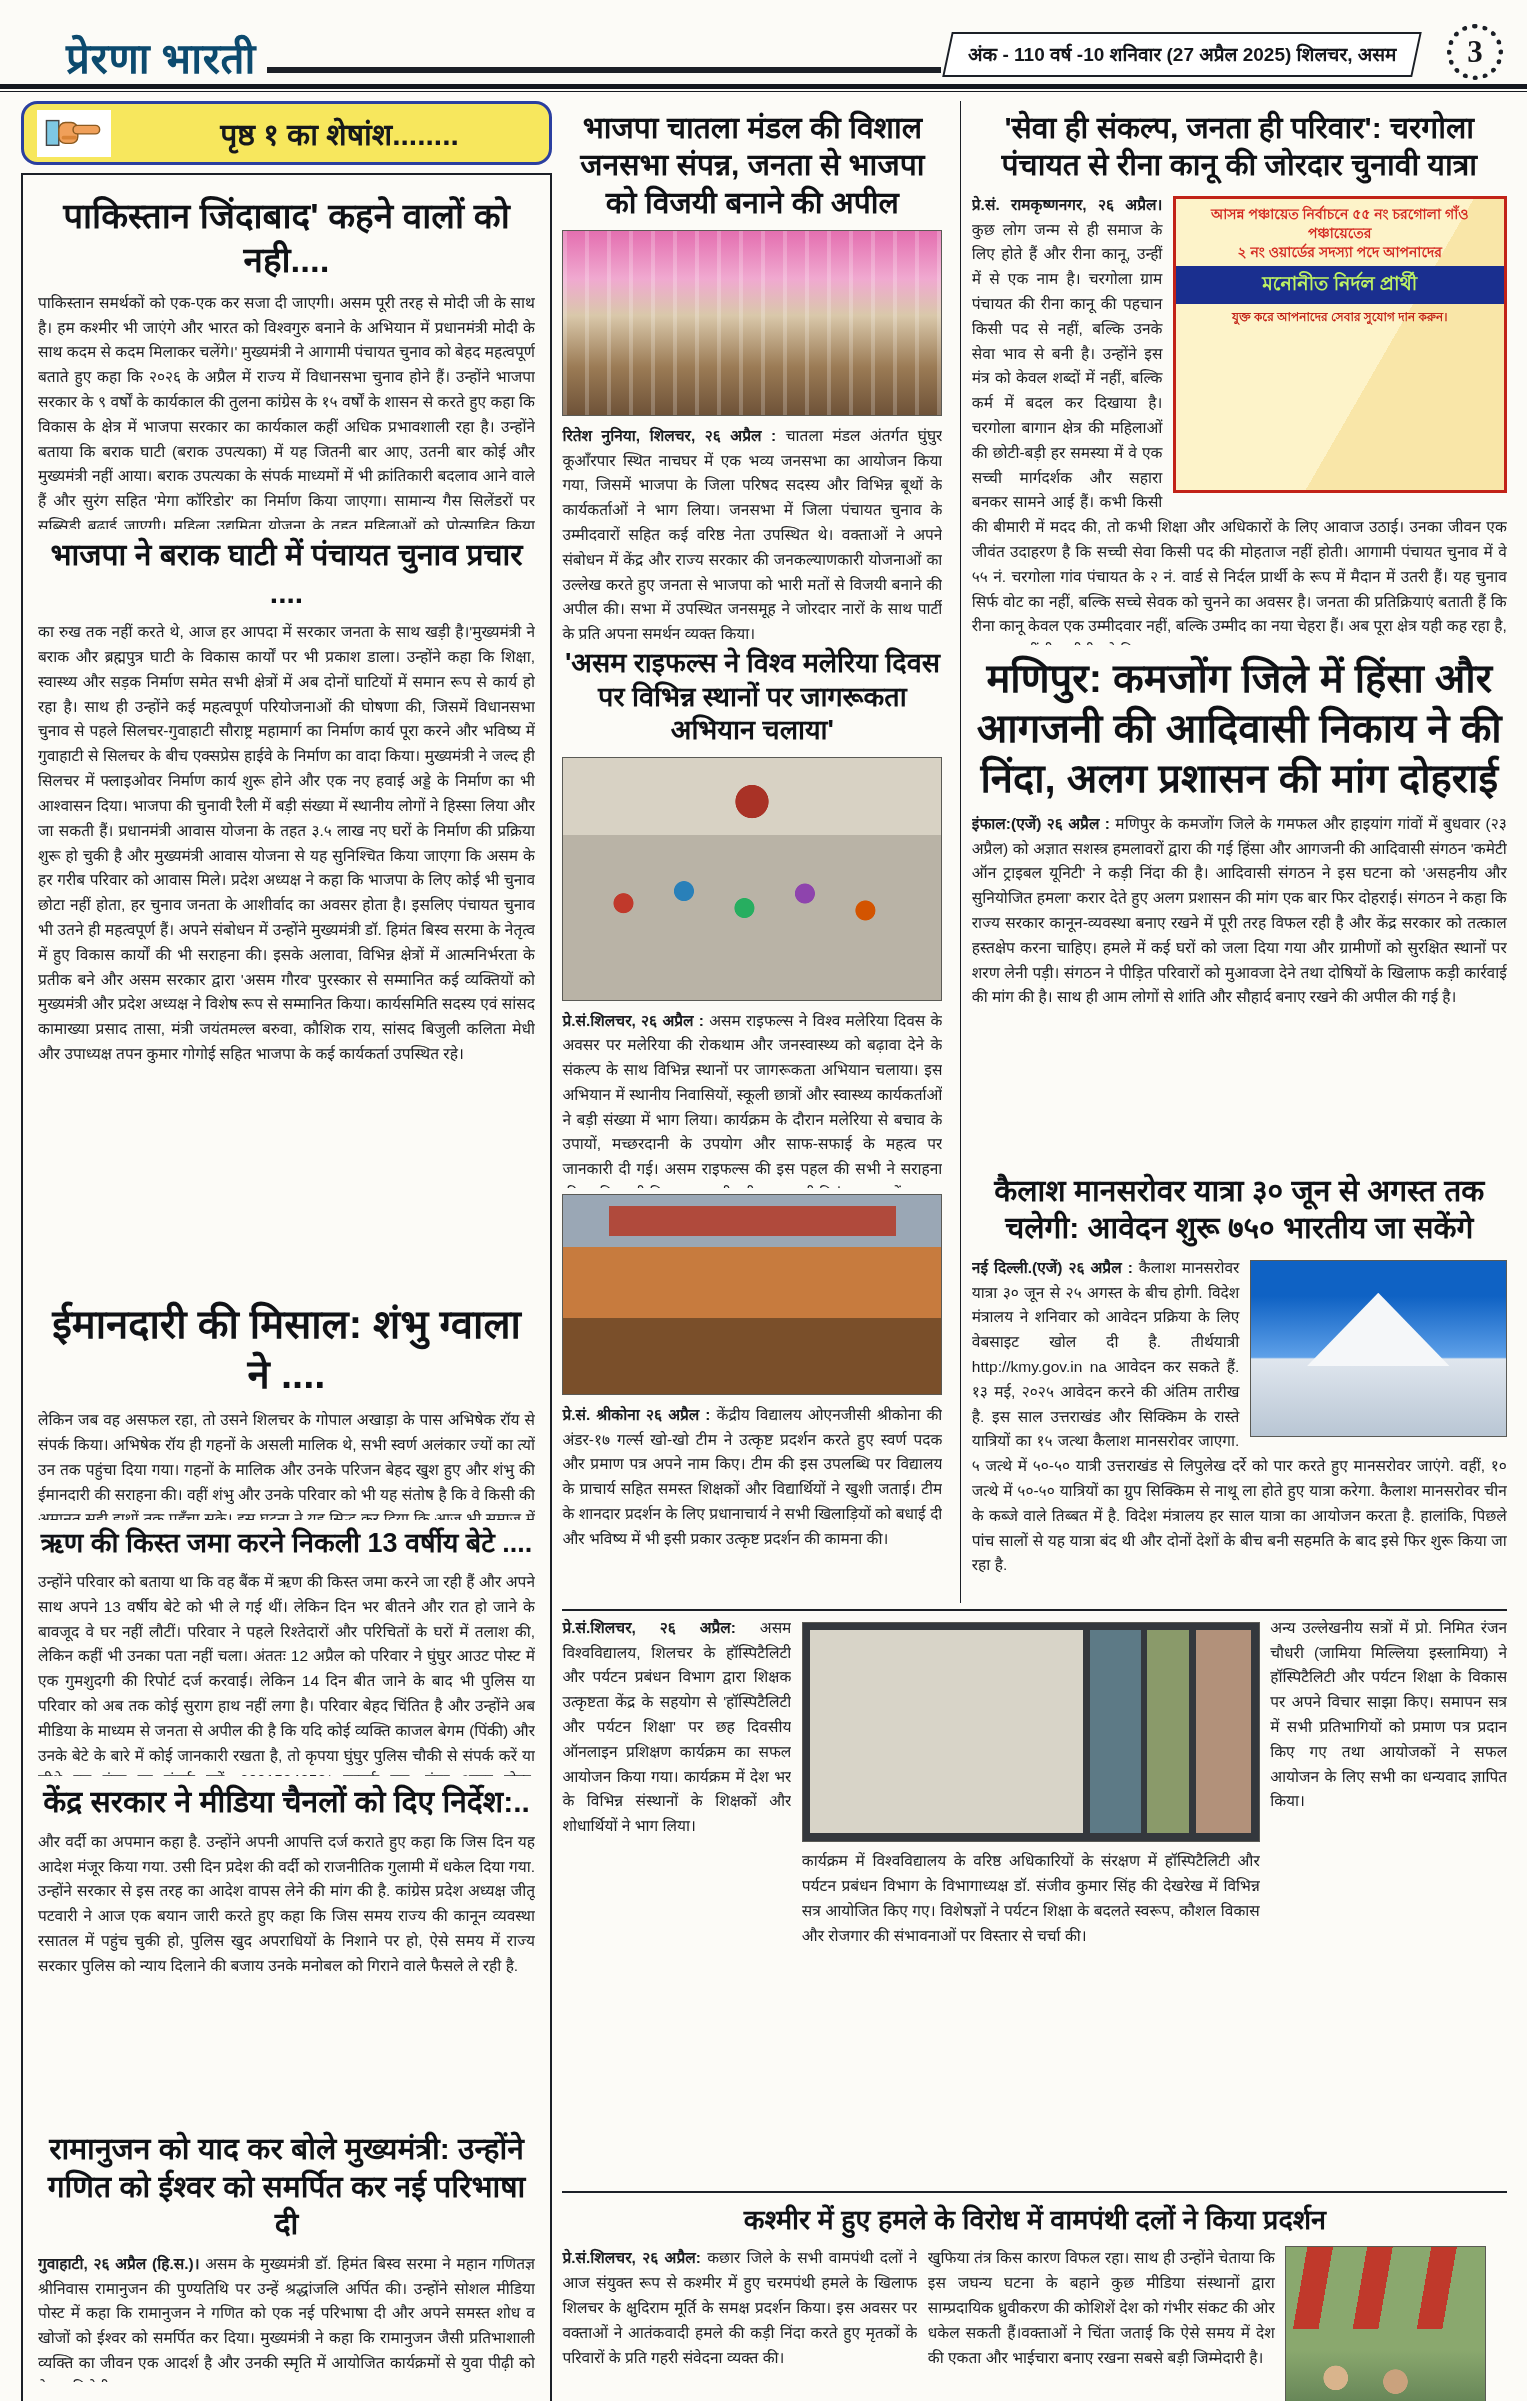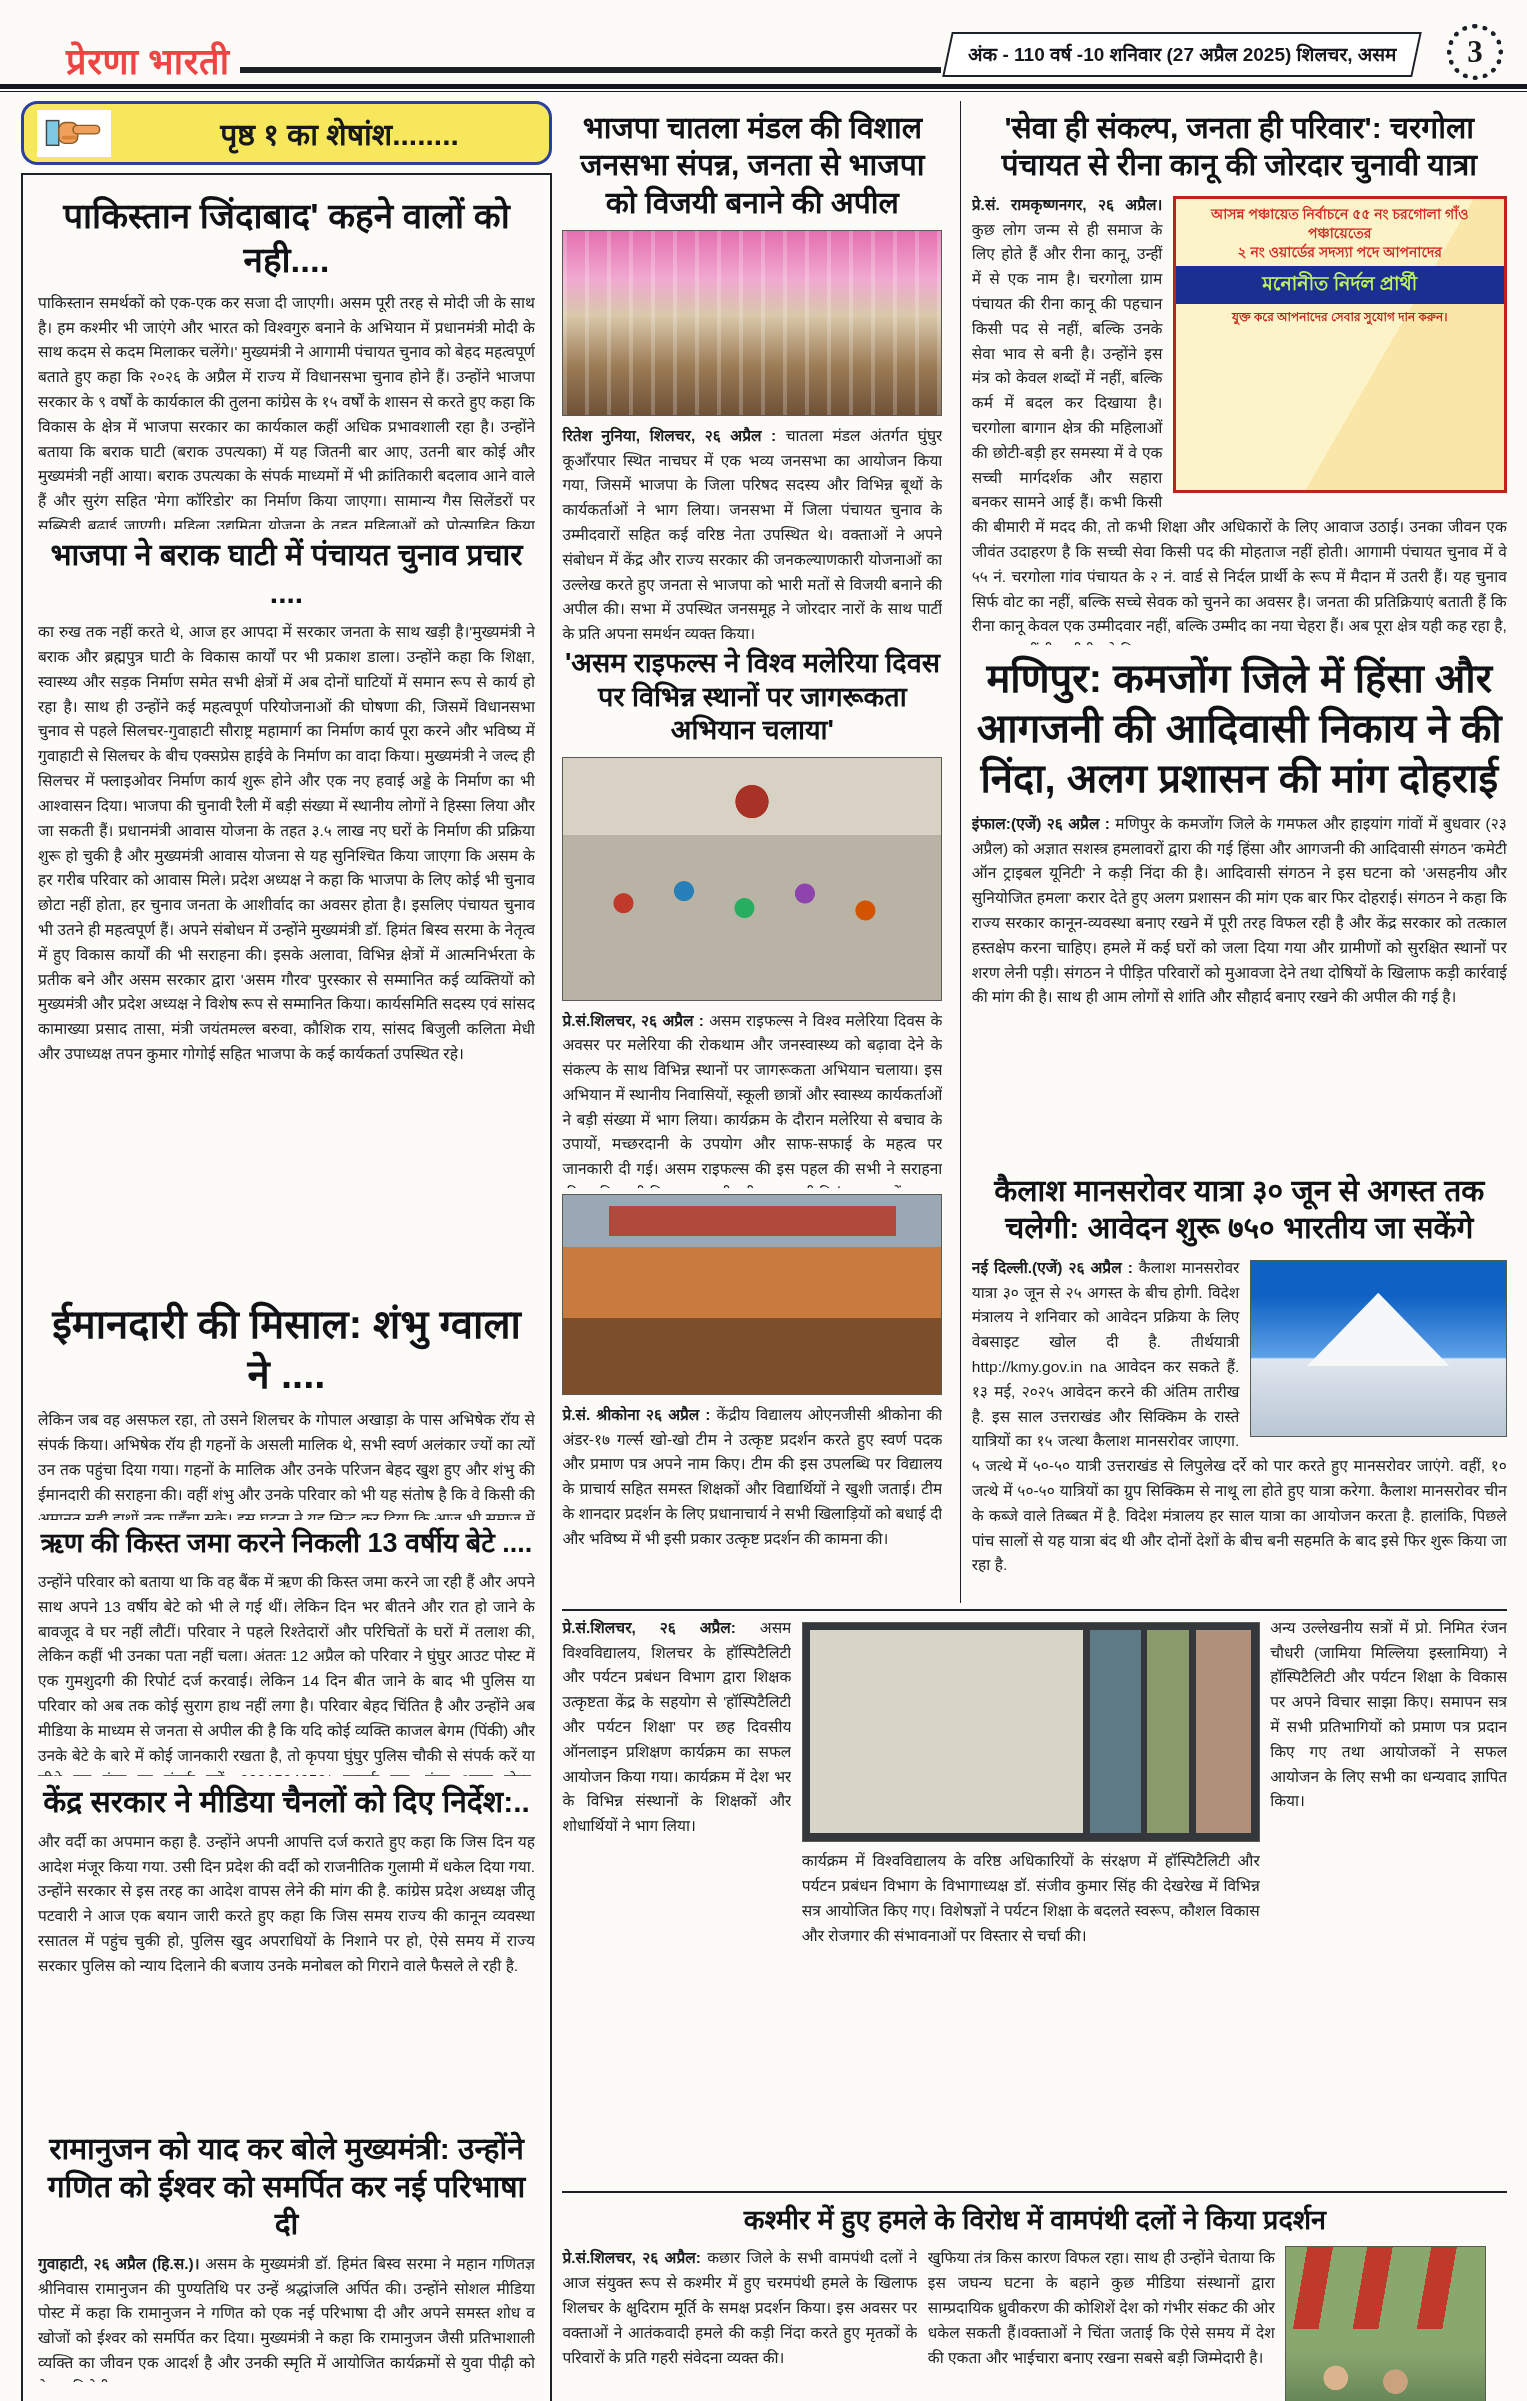--- a/index.html
+++ b/index.html
@@ -5,21 +5,21 @@
   * { margin:0; padding:0; box-sizing:border-box; }
   html,body { background:#e9e7e0; }
   .page {
     position:relative; width:1528px; height:2401px; margin:0 auto;
     background:#fcfbf7; color:#16181c; overflow:hidden;
     font-family:"Liberation Sans","DejaVu Sans",sans-serif;
   }
   
   .masthead { display:flex; align-items:flex-end; padding:19px 22px 0 22px; height:80px; }
   .paper-name { font-family:"Liberation Serif","DejaVu Serif",serif; font-weight:bold;
-    font-size:36px; color:#ef4444; letter-spacing:0.7px; line-height:1; padding-left:44px; }
+    font-size:42px; color:#0c4a6e; letter-spacing:0.7px; line-height:1; padding-left:44px; }
   .logo-line { flex:1; height:5.2px; background:#1c2027; margin:0 6px 7.4px 10.4px; }
   .issue-box { transform:skewX(-12deg); border:2.2px solid #1c2027; background:#fff;
     padding:7.4px 19px; margin-bottom:3px; }
   .issue-box span { display:block; transform:skewX(12deg); font-weight:bold; font-size:19px; }
   .page-badge { width:56px; height:56px; margin:0 3px 0 30px; border:5.2px dotted #1c2027;
     border-radius:50%; display:flex; align-items:center; justify-content:center;
     font-size:31px; font-weight:bold; font-family:"Liberation Serif","DejaVu Serif",serif; }
   .thick-rule { height:4.4px; background:#15181f; margin:4.4px 0 0 0; }
   .thin-rule { height:1.5px; background:#15181f; margin:2.2px 0 6px 0; }
 

